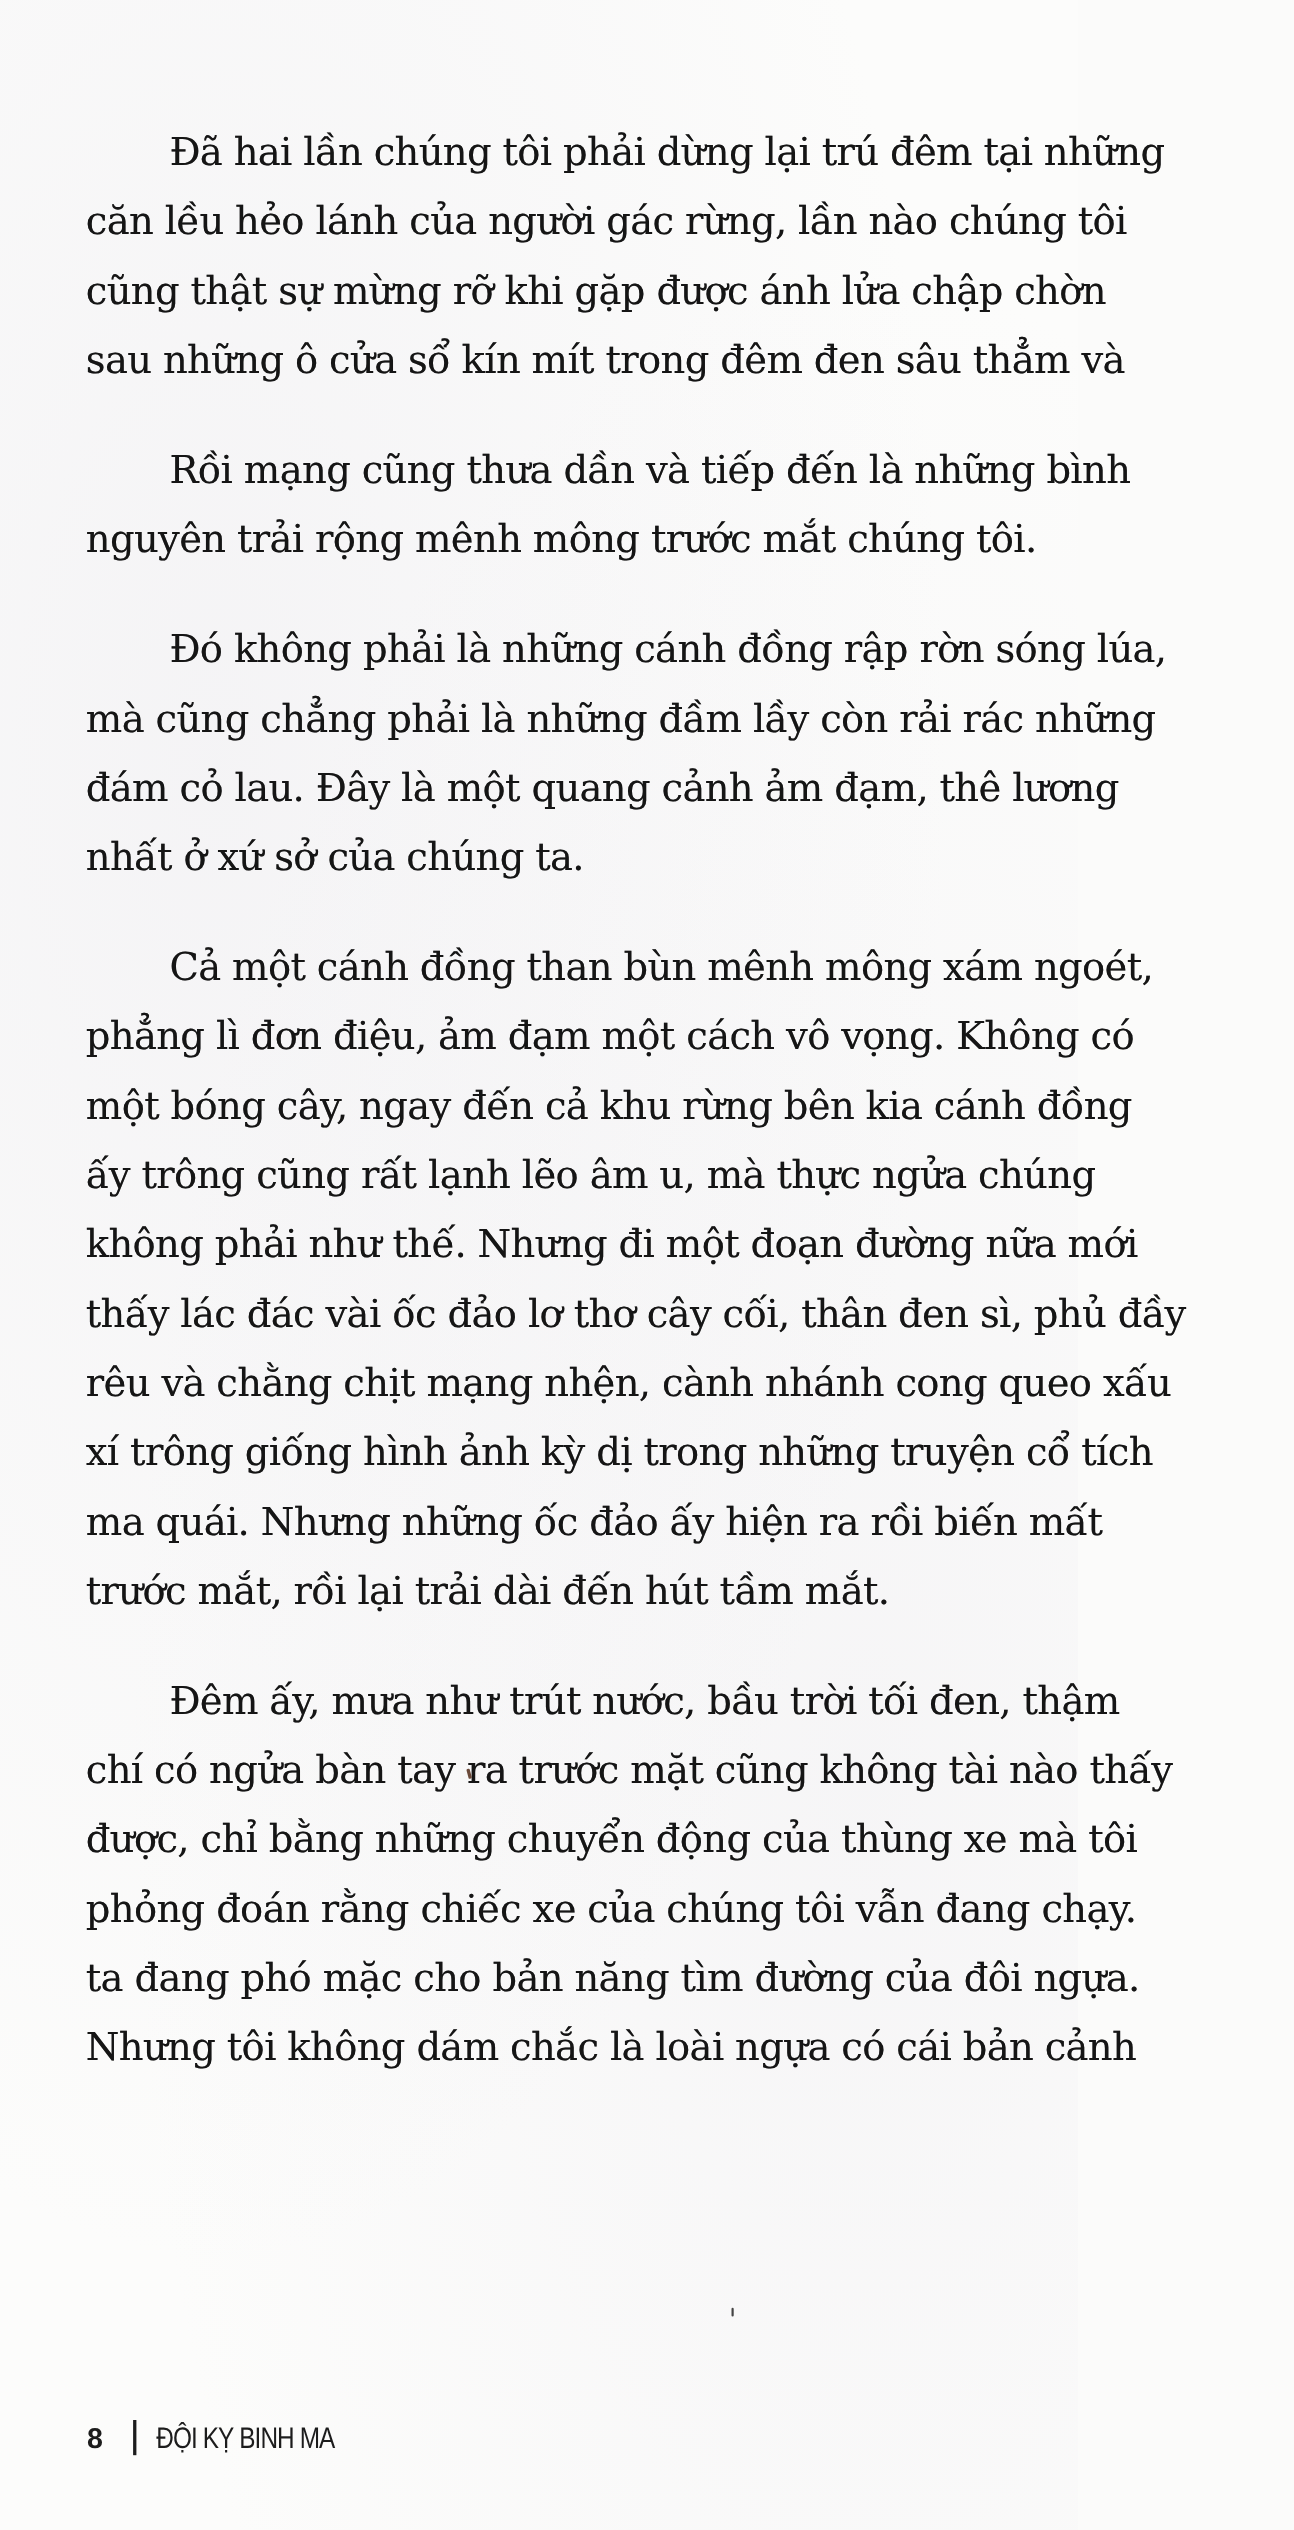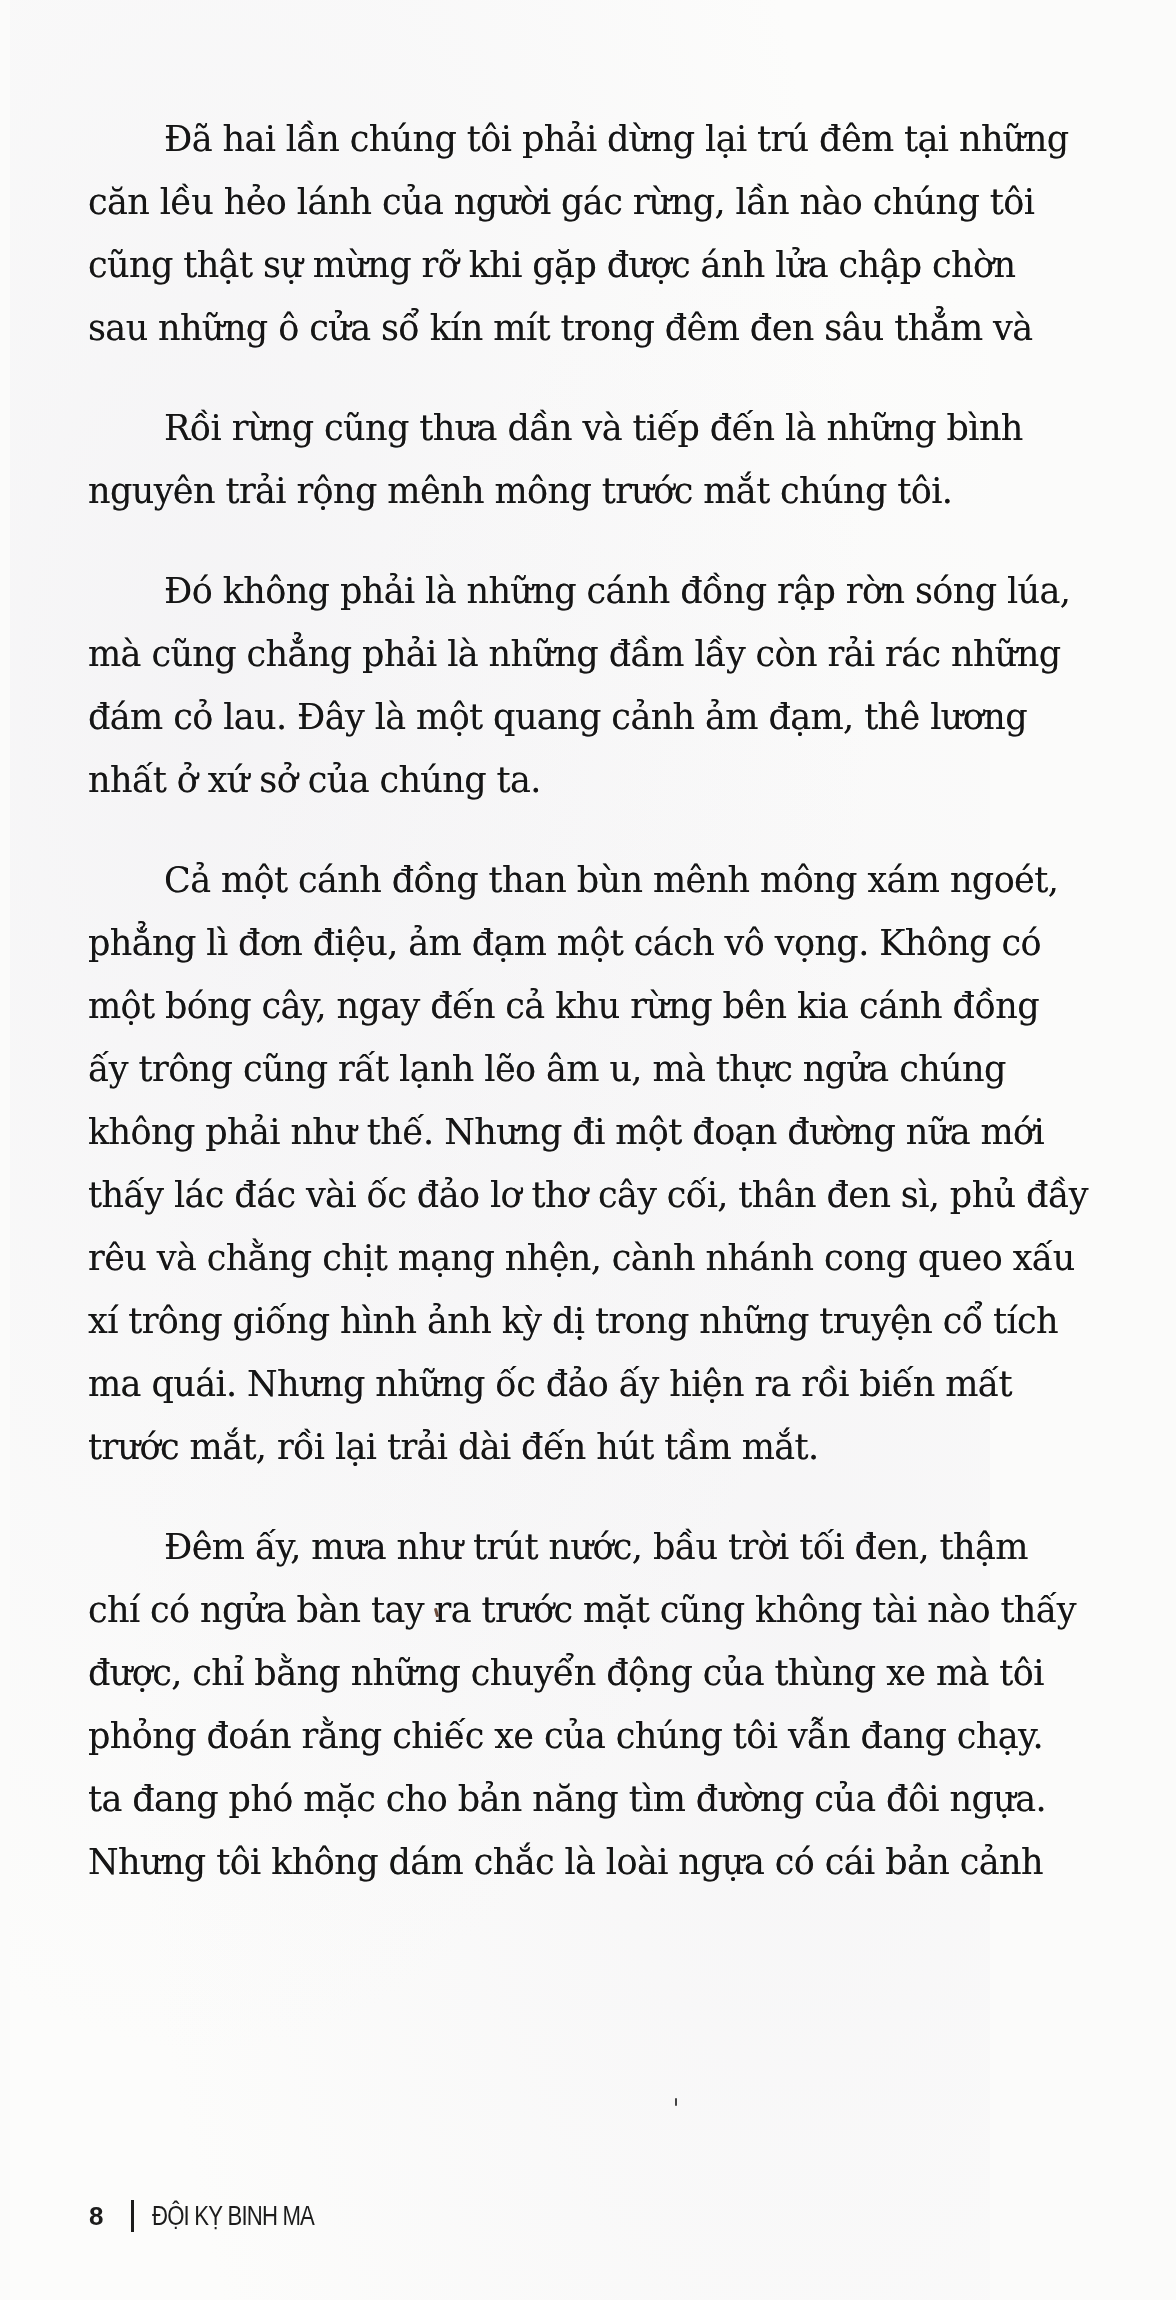--- a/index.html
+++ b/index.html
@@ -10,21 +10,21 @@
       width: 1176px;
       height: 2300px;
       background: #fbfbfa;
       position: relative;
       overflow: hidden;
       font-family: "DejaVu Serif", "Liberation Serif", serif;
       color: #151515;
     }
     .page {
       position: absolute;
-      left: 10px;
+      left: 0;
       top: 0;
       width: 980px;
       height: 2300px;
       background:
         radial-gradient(ellipse at 20% 30%, rgba(230,228,235,0.35), transparent 60%),
         radial-gradient(ellipse at 80% 70%, rgba(232,230,236,0.30), transparent 60%),
         #fcfcfb;
     }
     .text-block {
       position: absolute;
@@ -92,21 +92,21 @@
   <div class="text-block">
 
     <p class="para">
       <span class="line indent">Đã hai lần chúng tôi phải dừng lại trú đêm tại những</span>
       <span class="line">căn lều hẻo lánh của người gác rừng, lần nào chúng tôi</span>
       <span class="line">cũng thật sự mừng rỡ khi gặp được ánh lửa chập chờn</span>
       <span class="line">sau những ô cửa sổ kín mít trong đêm đen sâu thẳm và</span>
     </p>
 
     <p class="para">
-      <span class="line indent">Rồi rừng cũng thưa dần và tiếp đến là những bình</span>
+      <span class="line indent">Rồi mạng cũng thưa dần và tiếp đến là những bình</span>
       <span class="line">nguyên trải rộng mênh mông trước mắt chúng tôi.</span>
     </p>
 
     <p class="para">
       <span class="line indent">Đó không phải là những cánh đồng rập rờn sóng lúa,</span>
       <span class="line">mà cũng chẳng phải là những đầm lầy còn rải rác những</span>
       <span class="line">đám cỏ lau. Đây là một quang cảnh ảm đạm, thê lương</span>
       <span class="line">nhất ở xứ sở của chúng ta.</span>
     </p>
 

